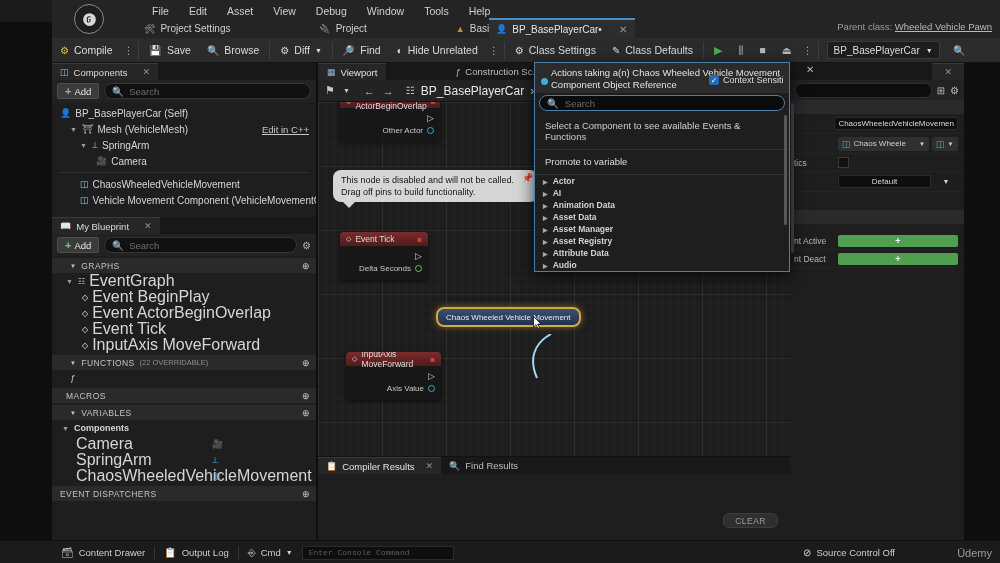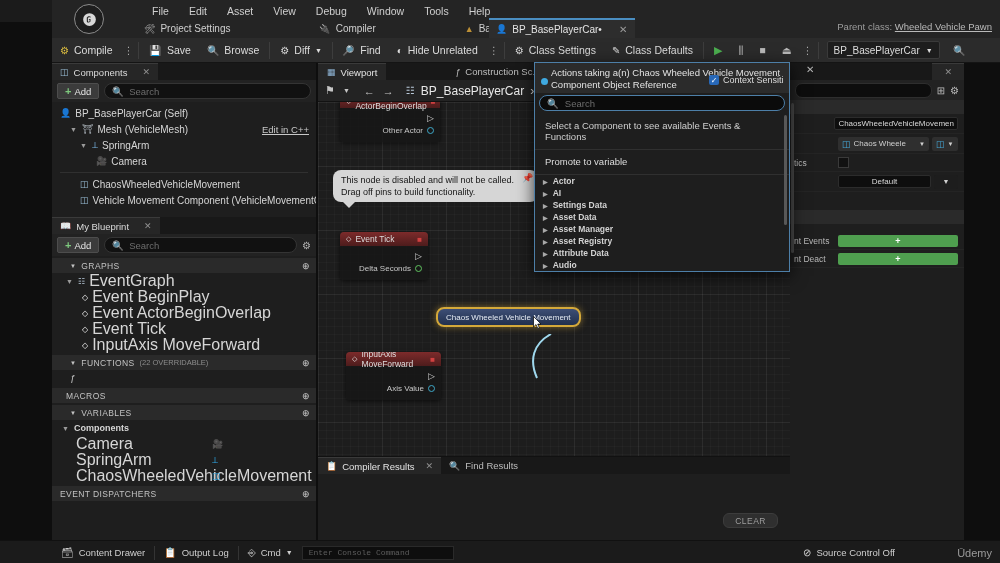--- a/index.html
+++ b/index.html
@@ -204,21 +204,21 @@
     </div>
 
     <div class="subbar">
       <div class="si">
         <span class="gi">🛠</span>
         <span>Project Settings</span>
       </div>
       <div class="sub-sep"></div>
       <div class="si">
         <span class="gi">🔌</span>
-        <span>Compiler</span>
+        <span>Project</span>
       </div>
       <div class="sub-sep"></div>
       <div class="si">
         <span class="gi" style="color:#d8a33a">▲</span>
         <span>BasicLevel•</span>
       </div>
     </div>
 
     <div class="tabstrip">
       <div class="doc-tab">
@@ -605,21 +605,21 @@
           <span style="font-size:7px">▼</span>
         </div>
       </div>
     </div>
 
     <div style="height:18px"></div>
     <div class="rp-sect"></div>
     <div style="height:8px"></div>
 
     <div class="rp-row">
-      <div class="rp-lbl">nt Events</div>
+      <div class="rp-lbl">nt Active</div>
       <div class="rp-val">
         <div class="green-btn">+</div>
       </div>
     </div>
     <div class="rp-row">
       <div class="rp-lbl">nt Deact</div>
       <div class="rp-val">
         <div class="green-btn">+</div>
       </div>
     </div>
@@ -646,21 +646,21 @@
       <div class="ctx-cat">
         <span class="arw">▶</span>
         <span>Actor</span>
       </div>
       <div class="ctx-cat">
         <span class="arw">▶</span>
         <span>AI</span>
       </div>
       <div class="ctx-cat">
         <span class="arw">▶</span>
-        <span>Settings Data</span>
+        <span>Animation Data</span>
       </div>
       <div class="ctx-cat">
         <span class="arw">▶</span>
         <span>Asset Data</span>
       </div>
       <div class="ctx-cat">
         <span class="arw">▶</span>
         <span>Asset Manager</span>
       </div>
       <div class="ctx-cat">

